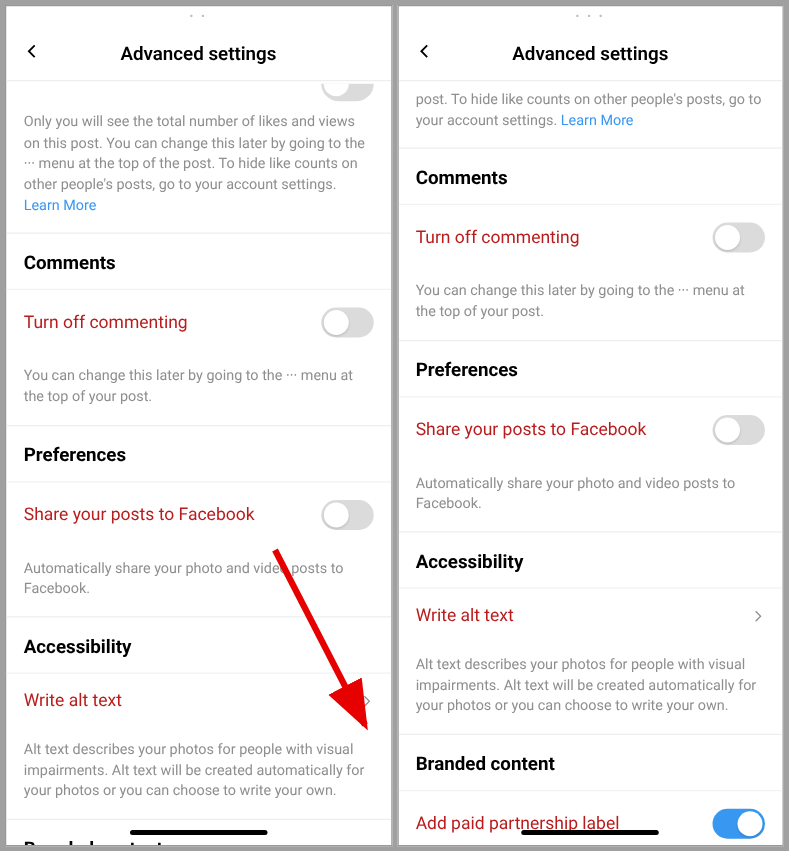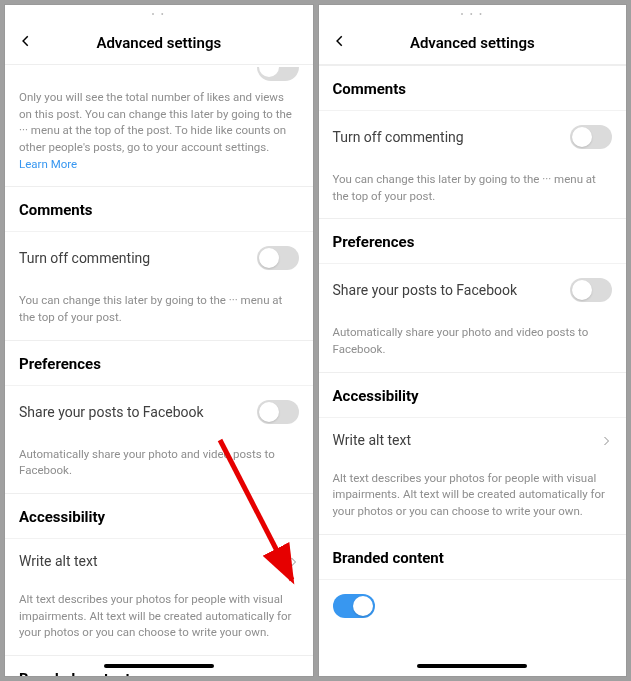--- a/index.html
+++ b/index.html
@@ -66,21 +66,21 @@
     font-size: 15px;
     padding: 14px 14px 12px;
     border-top: 1px solid #eee;
   }
   .row {
     display: flex;
     align-items: center;
     justify-content: space-between;
     padding: 14px;
     font-size: 14px;
-    color: #404040;
+    color: #b91c1c;
     border-top: 1px solid #f2f2f2;
   }
   .row-label { flex: 1; }
   .toggle {
     width: 42px; height: 24px;
     border-radius: 24px;
     background: #dbdbdb;
     position: relative;
     flex-shrink: 0;
   }
@@ -191,20 +191,24 @@
       <div class="back">
         <span>
           <svg viewBox="0 0 24 24">
               <polyline points="15 4 7 12 15 20"></polyline>
             </svg>
         </span>
       </div>
       <div class="title">Advanced settings</div>
     </div>
     <div class="content">
+      <div class="helper" style="padding-top:6px;">
+        <span>post. To hide like counts on other people's posts, go to your account settings.</span>
+        <span class="link">Learn More</span>
+      </div>
 
       <div class="section-title">Comments</div>
       <div class="row">
         <div class="row-label">Turn off commenting</div>
         <div class="toggle"></div>
       </div>
       <div class="helper">You can change this later by going to the ··· menu at the top of your post.</div>
 
       <div class="section-title">Preferences</div>
       <div class="row">
@@ -219,20 +223,21 @@
         <div class="chev">
           <svg viewBox="0 0 24 24">
               <polyline points="9 4 17 12 9 20"></polyline>
             </svg>
         </div>
       </div>
       <div class="helper">Alt text describes your photos for people with visual impairments. Alt text will be created automatically for your photos or you can choose to write your own.</div>
 
       <div class="section-title">Branded content</div>
       <div class="row">
+        <div class="row-label">Add paid partnership label</div>
         <div class="toggle on"></div>
       </div>
 
     </div>
     <div class="home-ind"></div>
   </div>
 
 </div>
 
 <svg class="arrow-layer" width="631" height="681">

